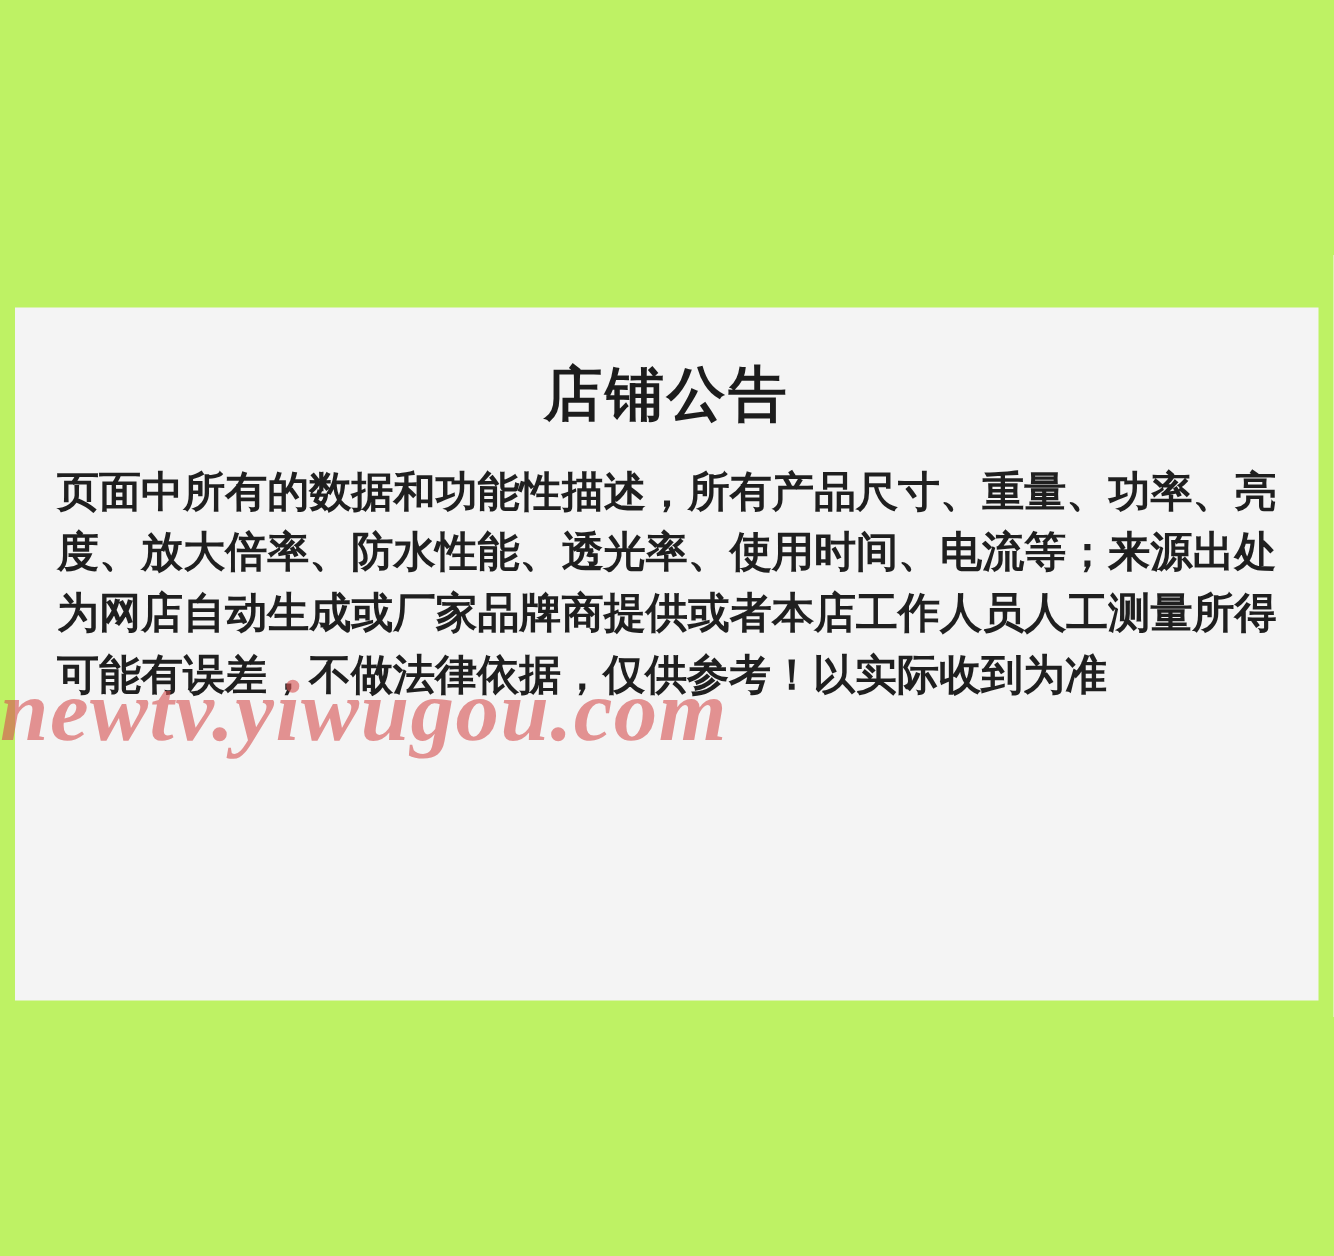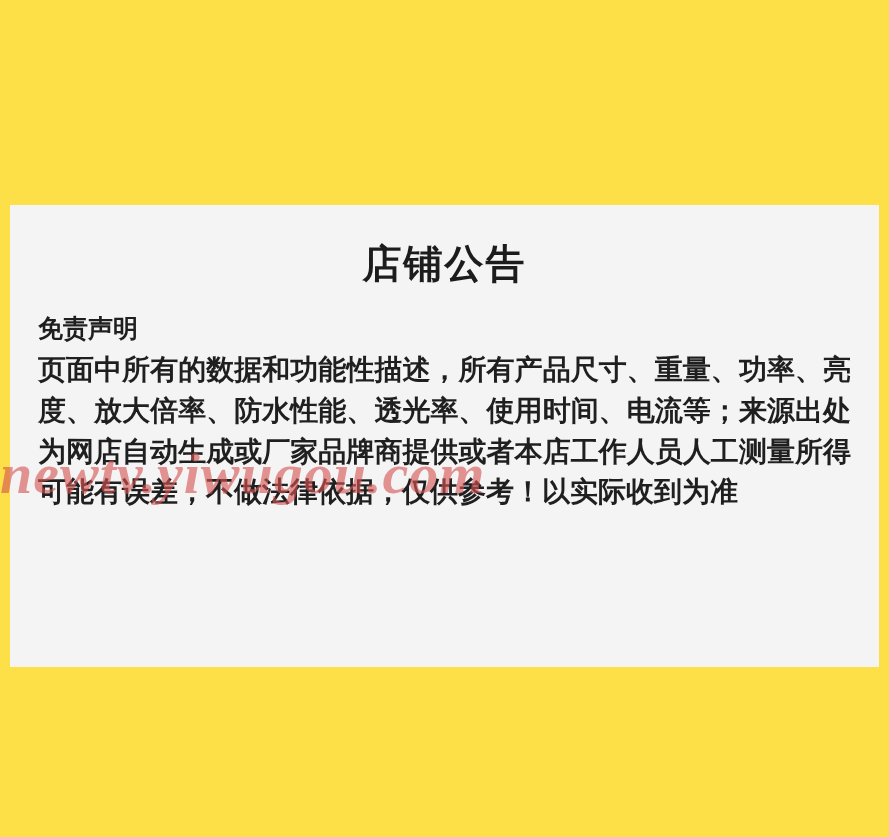--- a/index.html
+++ b/index.html
@@ -10,21 +10,21 @@
     width: 889px;
     height: 837px;
     background: #ffffff;
     font-family: "Liberation Sans", sans-serif;
     overflow: hidden;
   }
   .page {
     position: relative;
     width: 889px;
     height: 837px;
-    background: #fde047;
+    background: #bef264;
   }
   .notice-card {
     position: absolute;
     left: 10px;
     top: 205px;
     width: 869px;
     height: 462px;
     background: #f4f4f4;
     box-sizing: border-box;
     padding: 30px 28px 0 28px;
@@ -82,21 +82,20 @@
 </style>
 </head>
 <body>
 
 <div class="page">
 
   <div class="notice-card">
     <div class="notice-title">店铺公告</div>
 
 
-    <div class="section-label">免责声明</div>
 
     <div class="notice-body">
       <p>页面中所有的数据和功能性描述，所有产品尺寸、重量、功率、亮度、放大倍率、防水性能、透光率、使用时间、电流等；来源出处为网店自动生成或厂家品牌商提供或者本店工作人员人工测量所得可能有误差，不做法律依据，仅供参考！以实际收到为准</p>
     </div>
   </div>
 
   <div class="watermark">
     <div class="watermark-text">newtv.yiwugou.com</div>
   </div>
 

